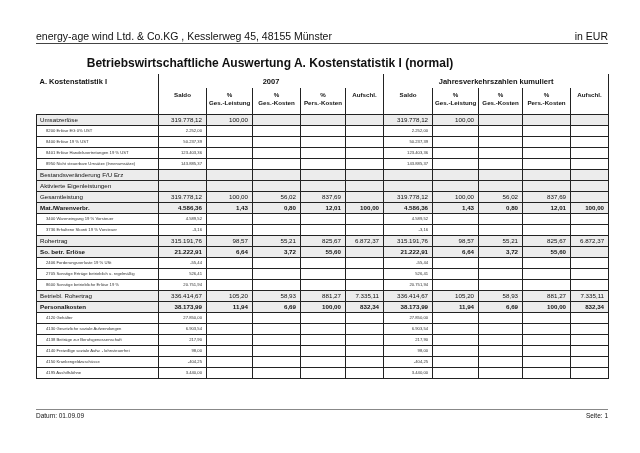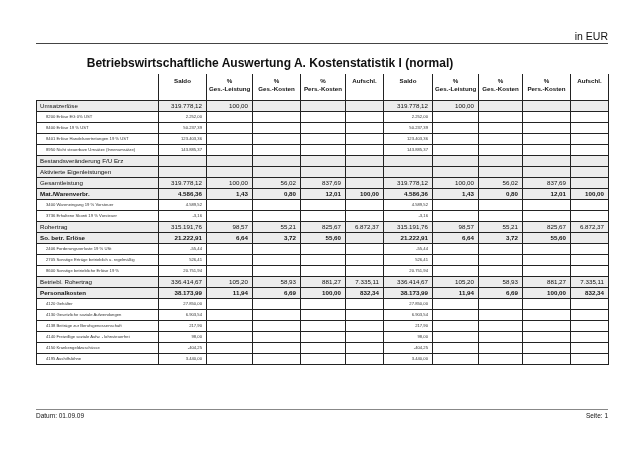--- a/index.html
+++ b/index.html
@@ -37,40 +37,46 @@
 
   .footer { position: absolute; left: 36px; top: 409px; width: 572px; height: 12px;
             border-top: 1px solid #888; font-size: 6.5px; }
   .footer .date { position: absolute; left: 0; top: 2px; }
   .footer .page { position: absolute; right: 0; top: 2px; }
 </style>
 </head>
 <body>
 
 <div class="topbar">
+  <span class="company">energy-age wind Ltd. &amp; Co.KG , Kesslerweg 45, 48155 Münster</span>
   <span class="currency">in EUR</span>
 </div>
 
 <div class="doc-title">Betriebswirtschaftliche Auswertung A. Kostenstatistik I (normal)</div>
 
 <table class="tbl">
   <colgroup>
     <col style="width:122px">
       <col style="width:48px">
       <col style="width:46px">
       <col style="width:48px">
       <col style="width:45px">
       <col style="width:38px">
     <col style="width:49px">
       <col style="width:46px">
       <col style="width:44px">
       <col style="width:48px">
       <col style="width:38px">
   </colgroup>
   <thead>
+    <tr class="hdr-top">
+      <th class="lbl">A. Kostenstatistik I</th>
+      <th class="grp" colspan="5">2007</th>
+      <th class="grp" colspan="5">Jahresverkehrszahlen kumuliert</th>
+    </tr>
     <tr class="hdr-sub" id="subhdr">
       <th class="lbl"></th>
     <th class="saldo">
           <div>Saldo</div>
           <div></div>
         </th>
         <th>
           <div>%</div>
           <div>Ges.-Leistung</div>
         </th>

